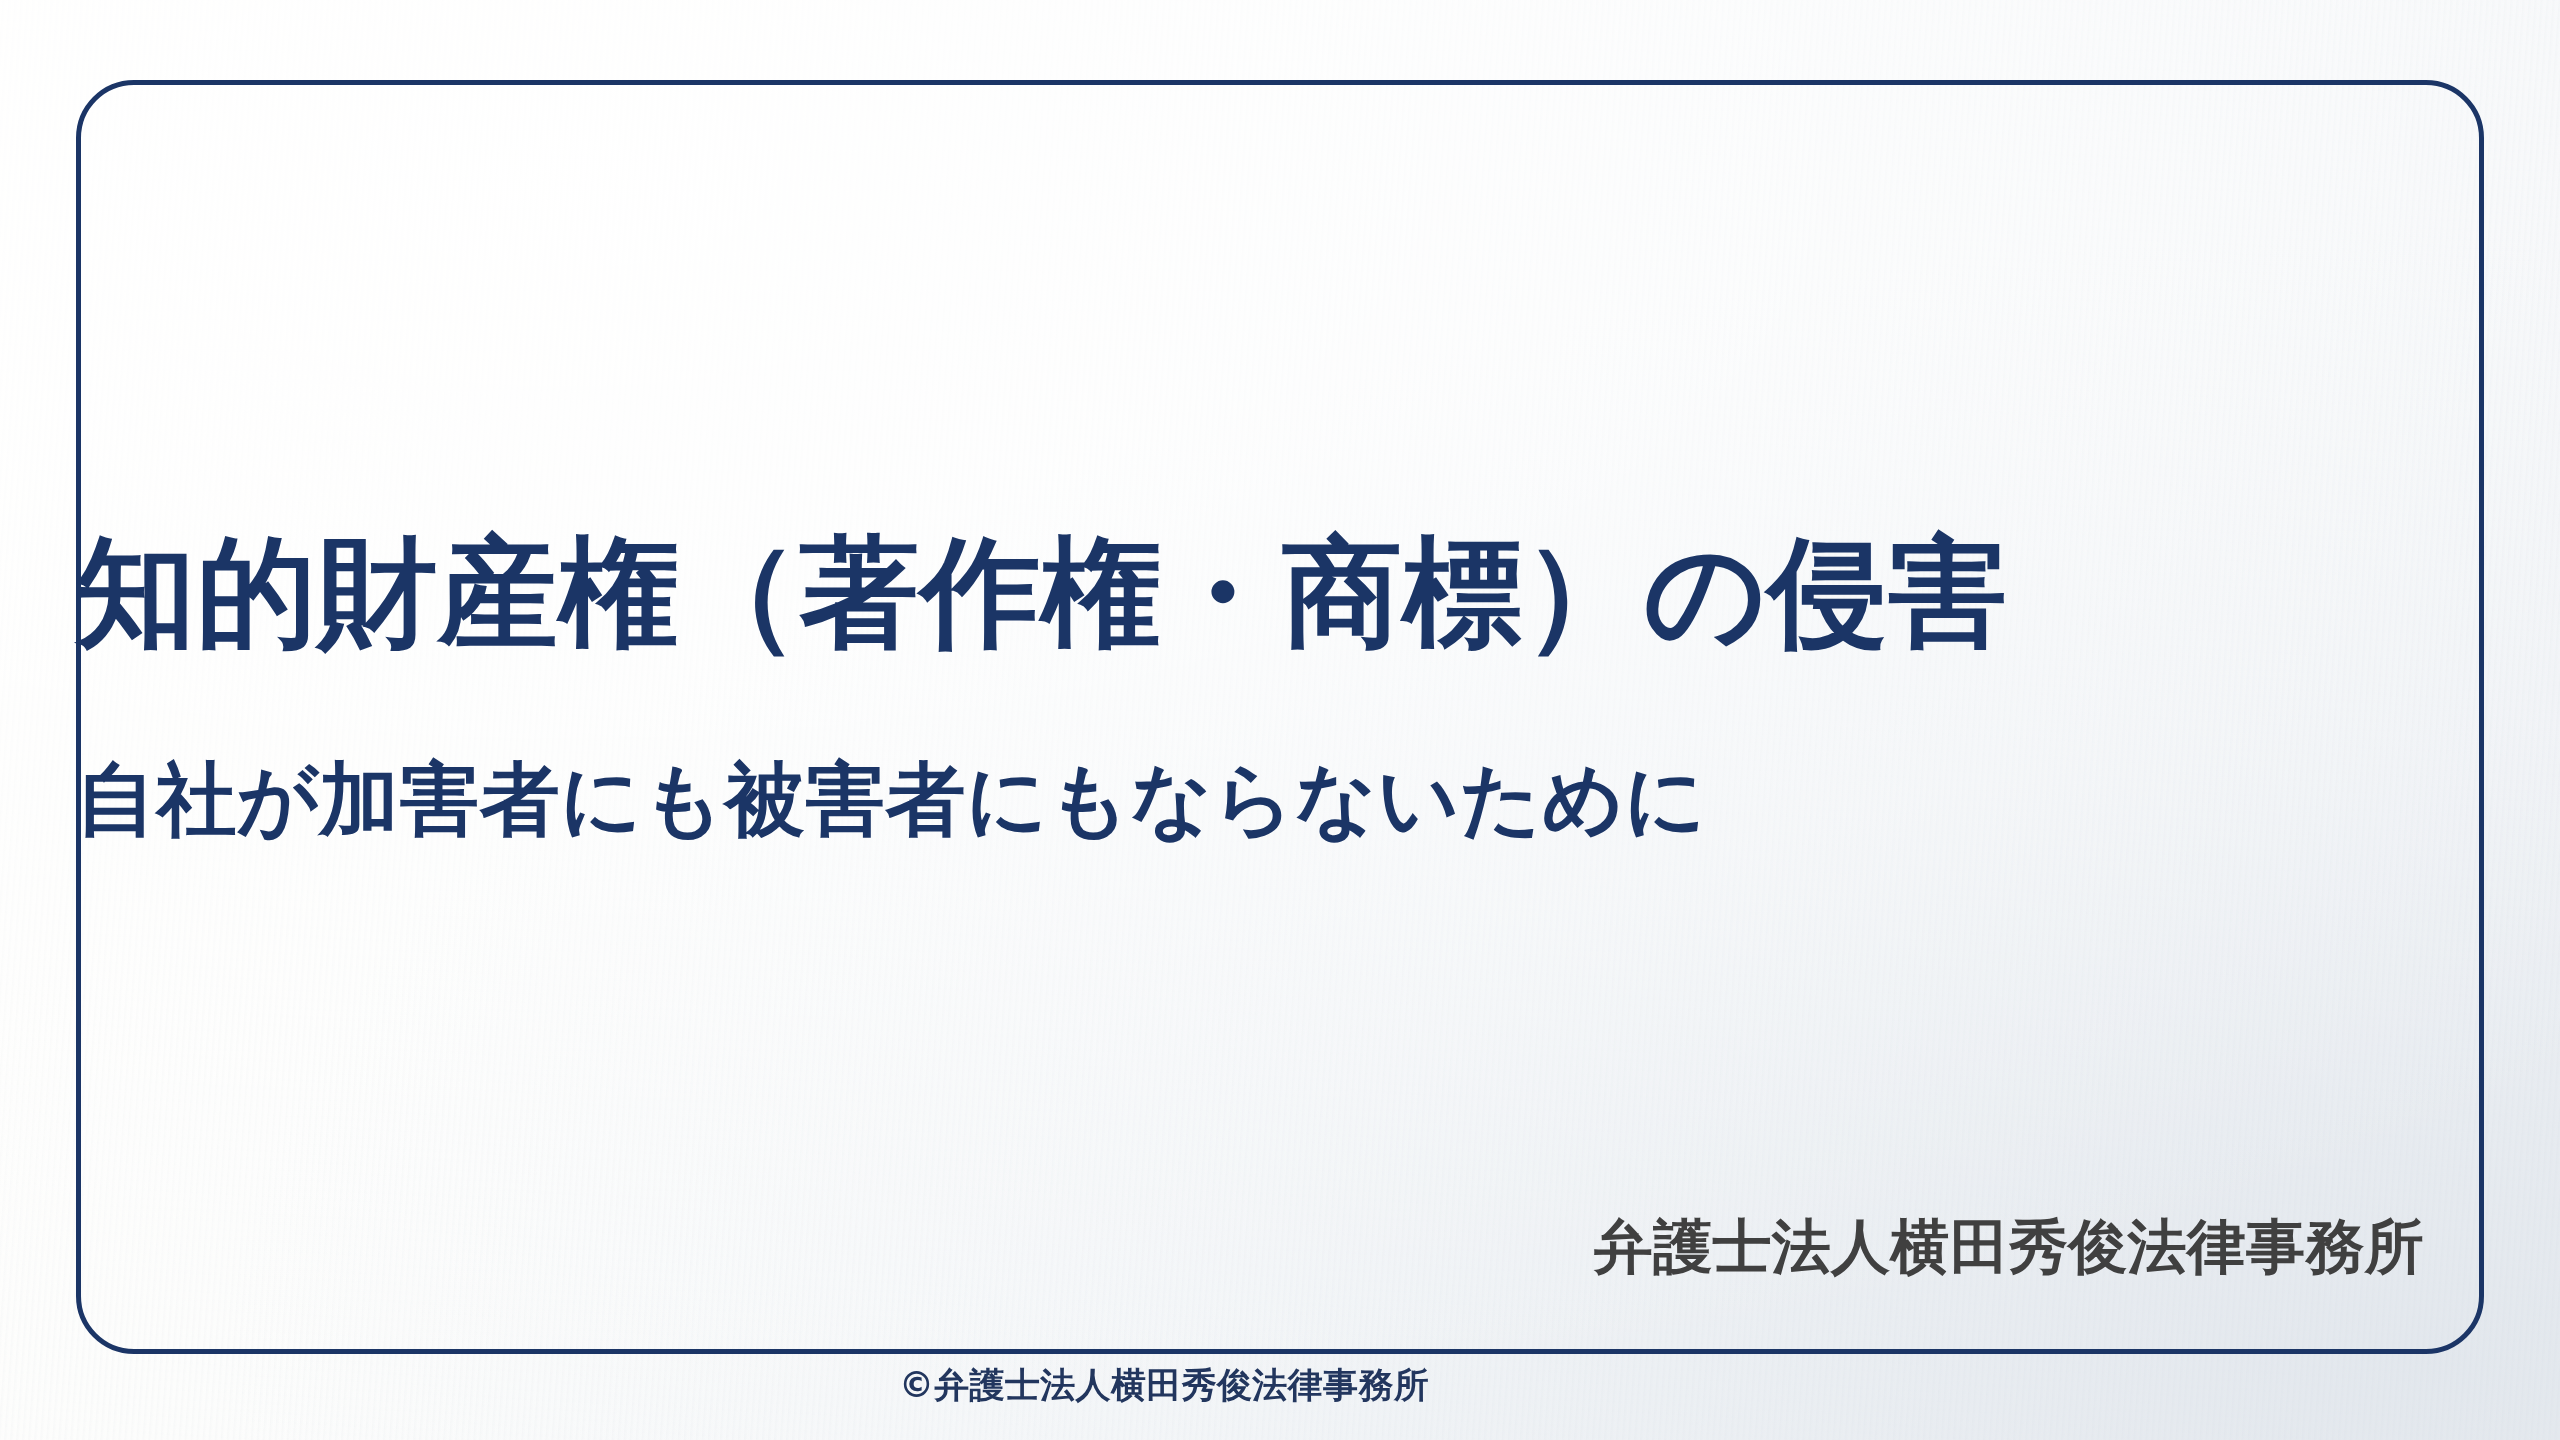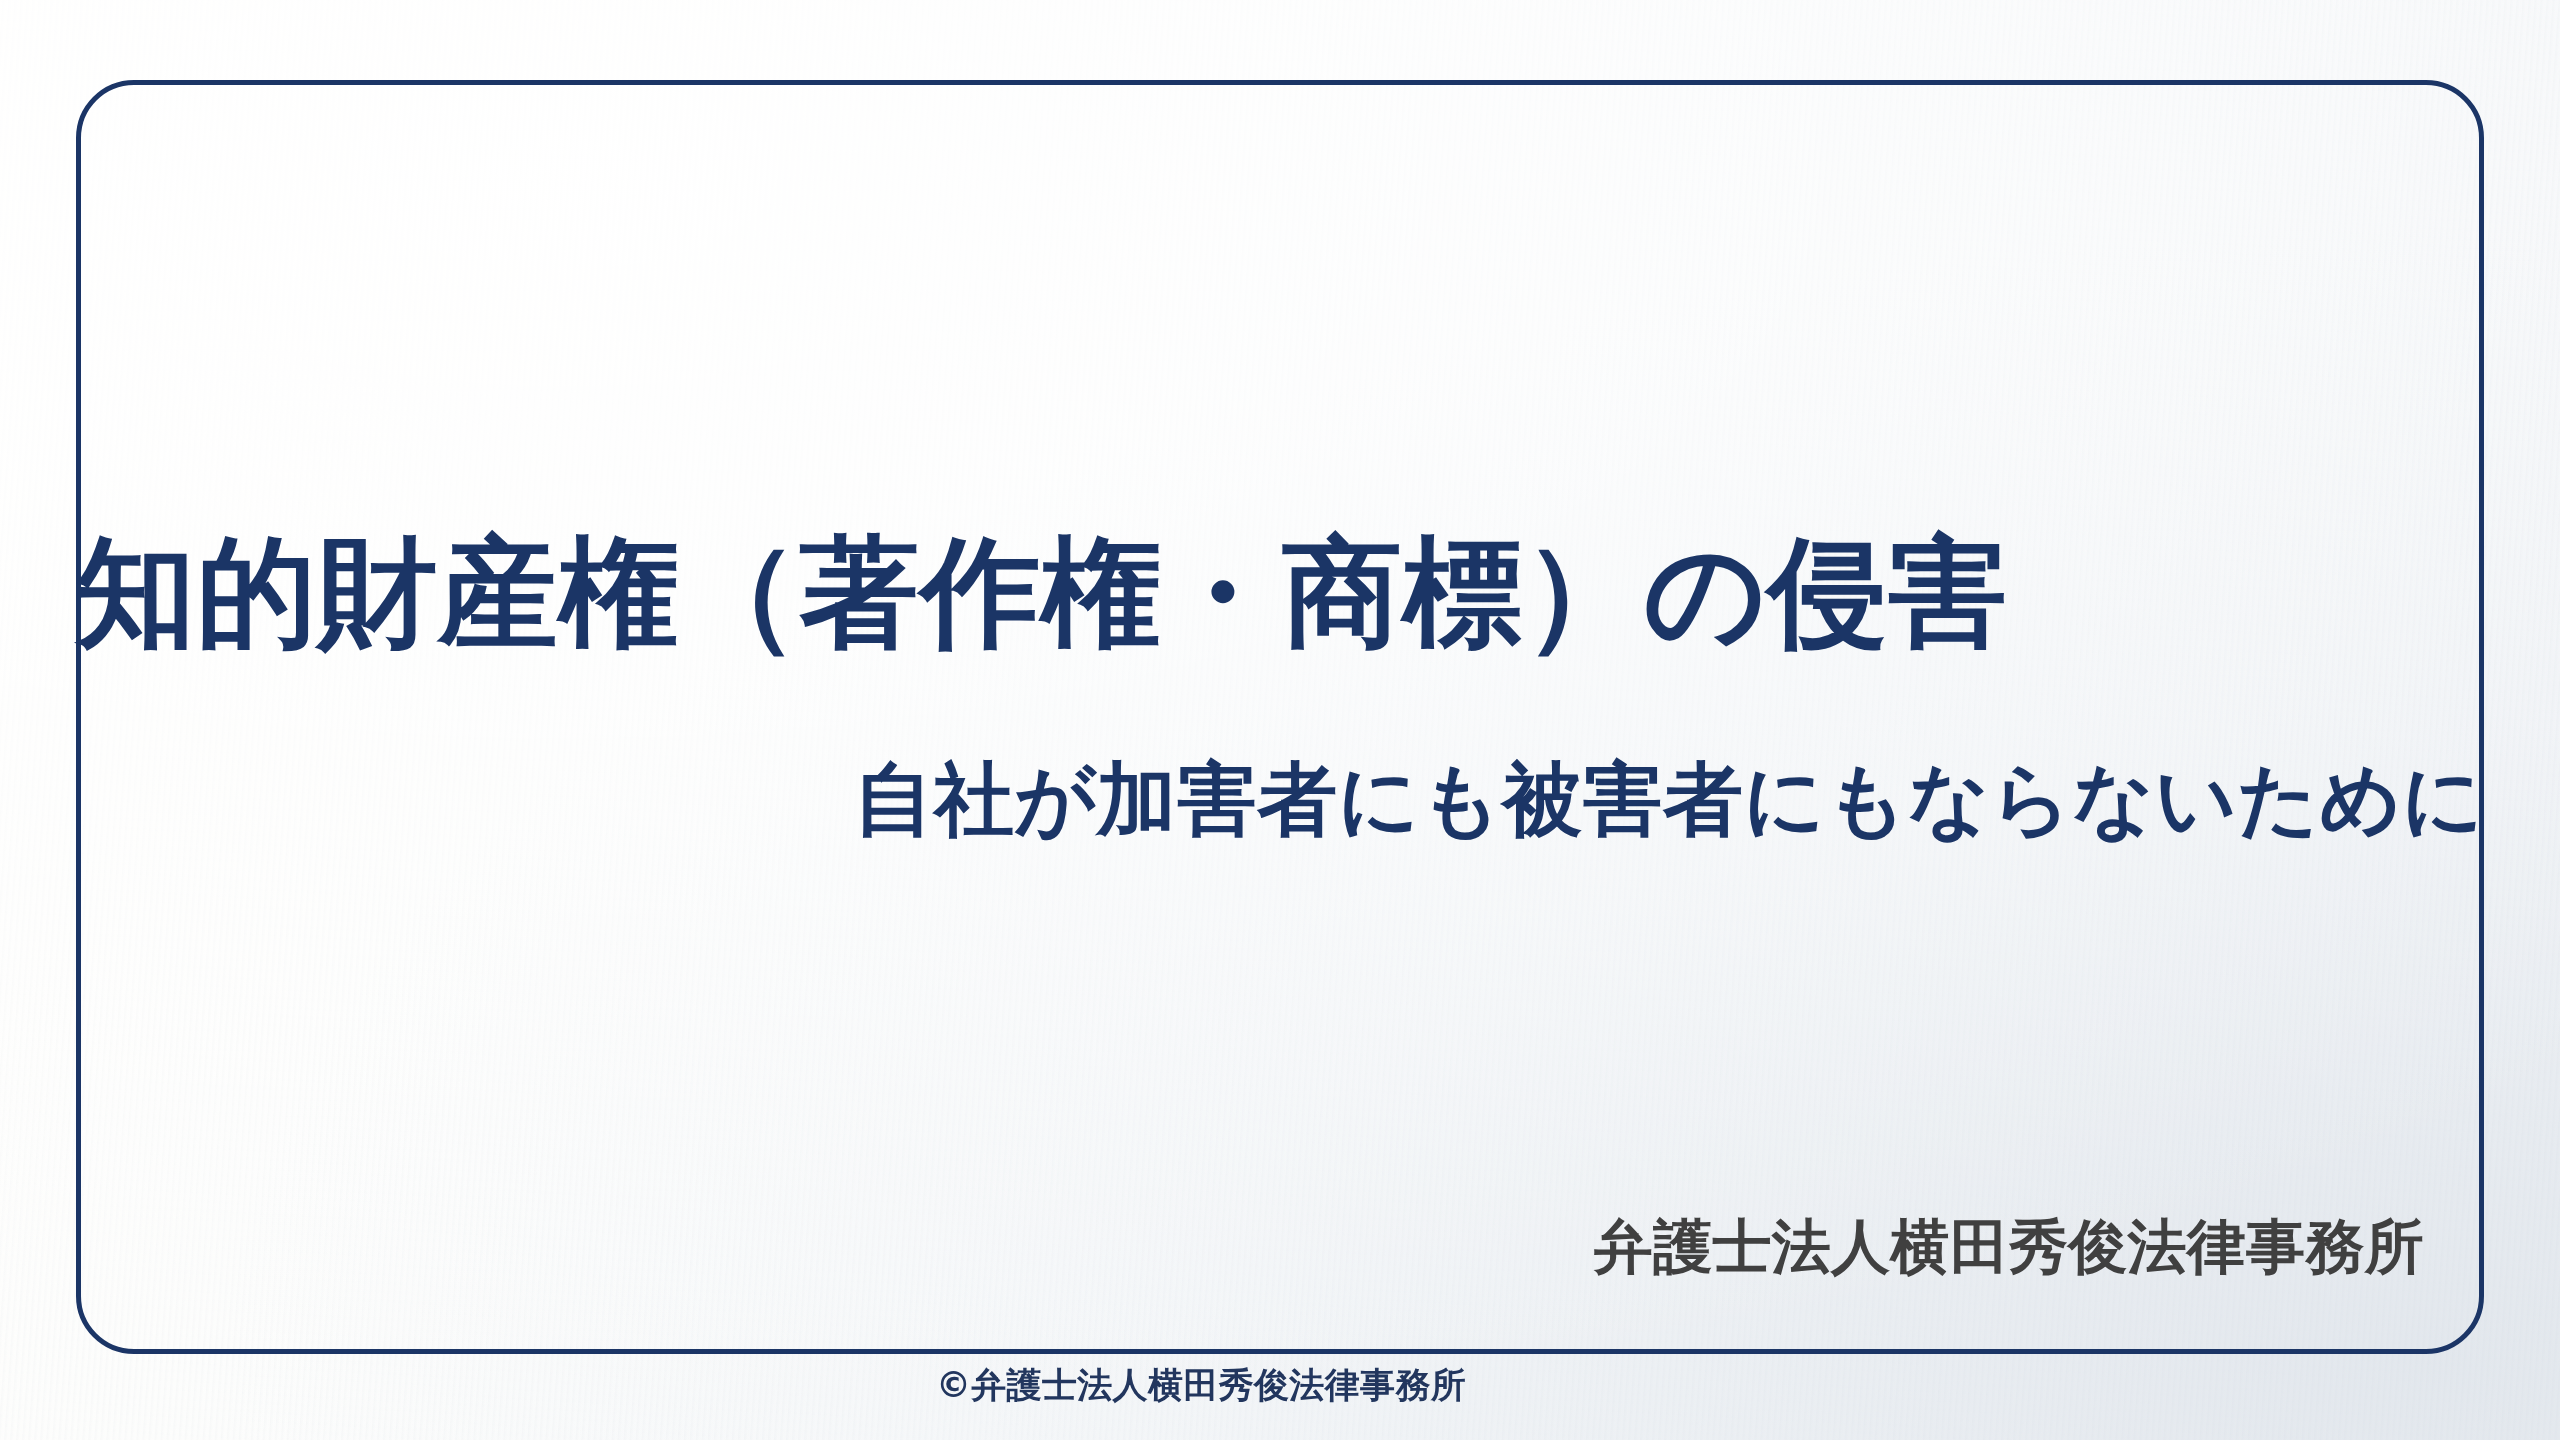--- a/index.html
+++ b/index.html
@@ -102,21 +102,21 @@
     letter-spacing: 0.005em;
     color: #1b3566;
     white-space: nowrap;
   }
 
   .subtitle {
     position: absolute;
     left: 76px;
     top: 685px;
     width: 2408px;
-    text-align: right;
+    text-align: left;
     font-size: 80px;
     font-weight: 700;
     line-height: 1.22;
     letter-spacing: 0.005em;
     color: #1b3566;
     white-space: nowrap;
   }
 
   .attribution {
     position: absolute;
@@ -137,21 +137,20 @@
     left: 0;
     top: 1364px;
     width: 2328px;
     text-align: center;
     font-size: 35px;
     font-weight: 700;
     line-height: 1.2;
     letter-spacing: 0.01em;
     color: #22365e;
     white-space: nowrap;
-    padding-left: 37px;
   }
 </style>
 </head>
 <body>
 
 <div class="slide">
 
   <div class="paper-texture"></div>
   <div class="vignette"></div>
 

